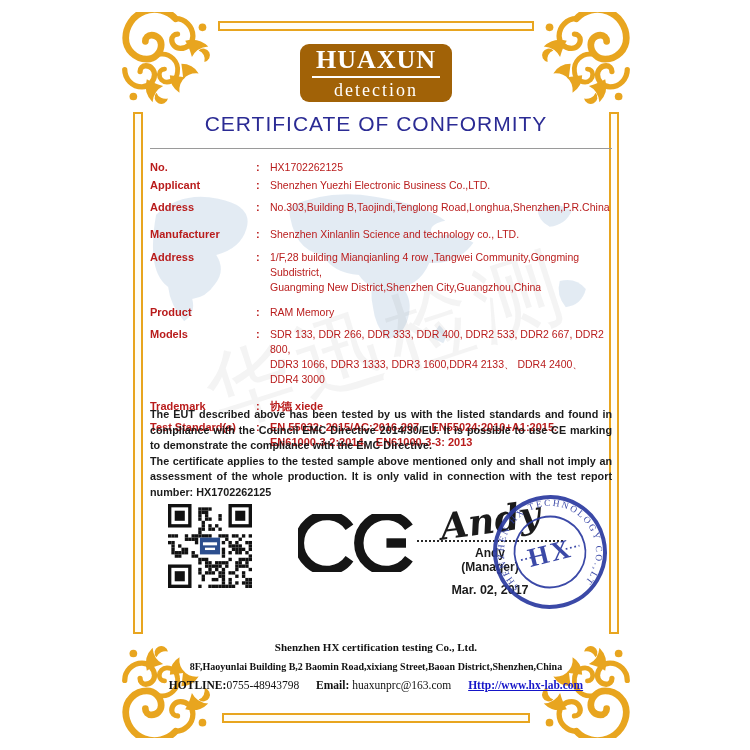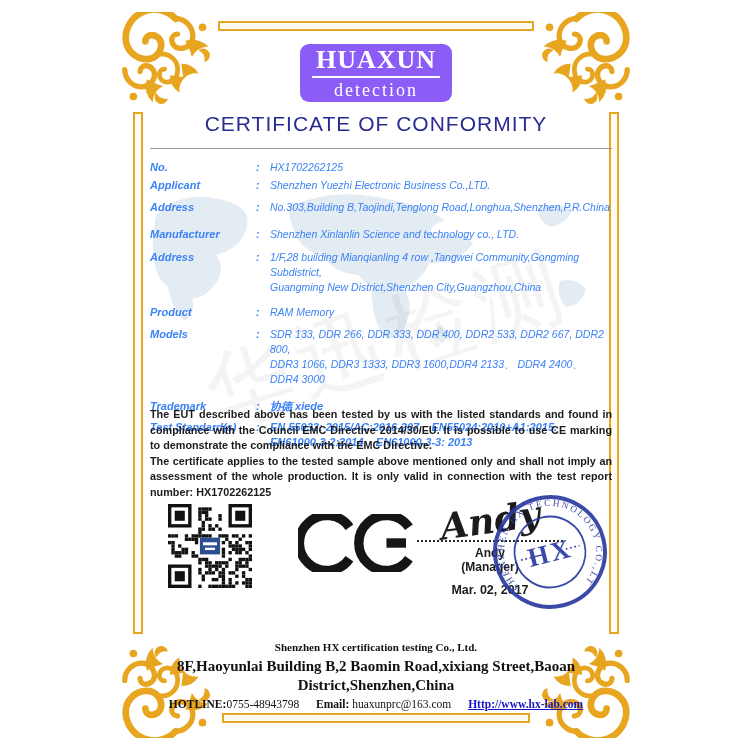--- a/index.html
+++ b/index.html
@@ -14,38 +14,38 @@
   .bar.left{left:15px;width:6px;top:100px;bottom:104px;}
   .bar.right{right:15px;width:6px;top:100px;bottom:104px;}
   .corner{position:absolute;width:96px;height:96px;}
   .corner.tl{left:0;top:0;}
   .corner.tr{right:0;top:0;transform:scaleX(-1);}
   .corner.bl{left:0;bottom:0;transform:scaleY(-1);}
   .corner.br{right:0;bottom:0;transform:scale(-1,-1);}
 
   
   .logo{position:absolute;left:50%;top:32px;transform:translateX(-50%);width:152px;height:58px;
-        background:#8b5cf6;border-radius:9px;display:flex;flex-direction:column;align-items:center;
+        background:#a16207;border-radius:9px;display:flex;flex-direction:column;align-items:center;
         justify-content:center;color:#fff;font-family:"Liberation Serif",serif;}
   .logo-main{font-size:26px;font-weight:bold;letter-spacing:1px;line-height:1;
              border-bottom:2px solid #fff;padding:0 4px 3px 4px;}
   .logo-sub{font-size:18px;letter-spacing:2px;line-height:1;margin-top:3px;}
   .title{position:absolute;left:0;right:0;top:100px;text-align:center;color:#2B2B94;
          font-size:21px;font-weight:500;letter-spacing:1px;}
   .hr{position:absolute;left:32px;width:462px;top:136px;border-top:1px solid #9a9a9a;}
 
   
   .map{position:absolute;left:20px;top:172px;width:478px;height:182px;z-index:0;opacity:.55;}
   .watermark{position:absolute;left:60px;top:270px;width:420px;text-align:center;z-index:0;
              font-size:86px;color:rgba(60,60,60,0.06);transform:rotate(-18deg);
              font-family:"Liberation Serif",serif;letter-spacing:8px;pointer-events:none;}
 
   
   .fields{position:absolute;left:32px;top:148px;width:462px;z-index:1;}
-  .field-row{display:flex;align-items:flex-start;margin-bottom:7px;color:#3b82f6;font-style:italic;}
+  .field-row{display:flex;align-items:flex-start;margin-bottom:7px;color:#b91c1c;}
   .field-label{width:106px;flex:none;font-weight:bold;font-size:11px;line-height:15px;}
   .field-colon{width:14px;flex:none;font-weight:bold;font-size:11px;line-height:15px;}
   .field-value{flex:1;font-size:10.5px;line-height:15px;white-space:pre-line;}
   .field-row:nth-child(1){margin-bottom:3px;}
   .field-row:nth-child(3){margin-bottom:12px;}
   .field-row:nth-child(4){margin-bottom:8px;}
   .field-row:nth-child(5){margin-bottom:10px;}
   .field-row:nth-child(7){margin-bottom:12px;}
   .field-row:nth-child(8){margin-bottom:6px;}
   .field-row:nth-child(8) .field-value,
@@ -66,21 +66,21 @@
   .sig-name{font-weight:bold;font-size:12px;margin-top:4px;}
   .sig-role{font-weight:bold;font-size:12px;}
   .sig-date{font-weight:bold;font-size:12.5px;margin-top:9px;}
   .stamp{position:absolute;left:338px;top:-8px;width:124px;height:124px;
          transform:rotate(-14deg);opacity:.92;}
 
   
   .footer{position:absolute;left:0;right:0;top:626px;text-align:center;z-index:1;
           font-family:"Liberation Serif",serif;color:#111;}
   .f-company{font-weight:bold;font-size:11px;line-height:19px;}
-  .f-address{font-weight:bold;font-size:15px;line-height:19px;}
+  .f-address{font-weight:bold;font-size:10px;line-height:19px;}
   .f-contact{font-size:11.5px;line-height:19px;}
   .f-contact .lbl{font-weight:bold;}
   .f-contact .seg{margin:0 7px;}
   .f-link{color:#1515c8;font-weight:bold;text-decoration:underline;cursor:pointer;margin-top:48px;}
 </style>
 </head>
 <body>
 
 <svg width="0" height="0" style="position:absolute">
   <defs>

